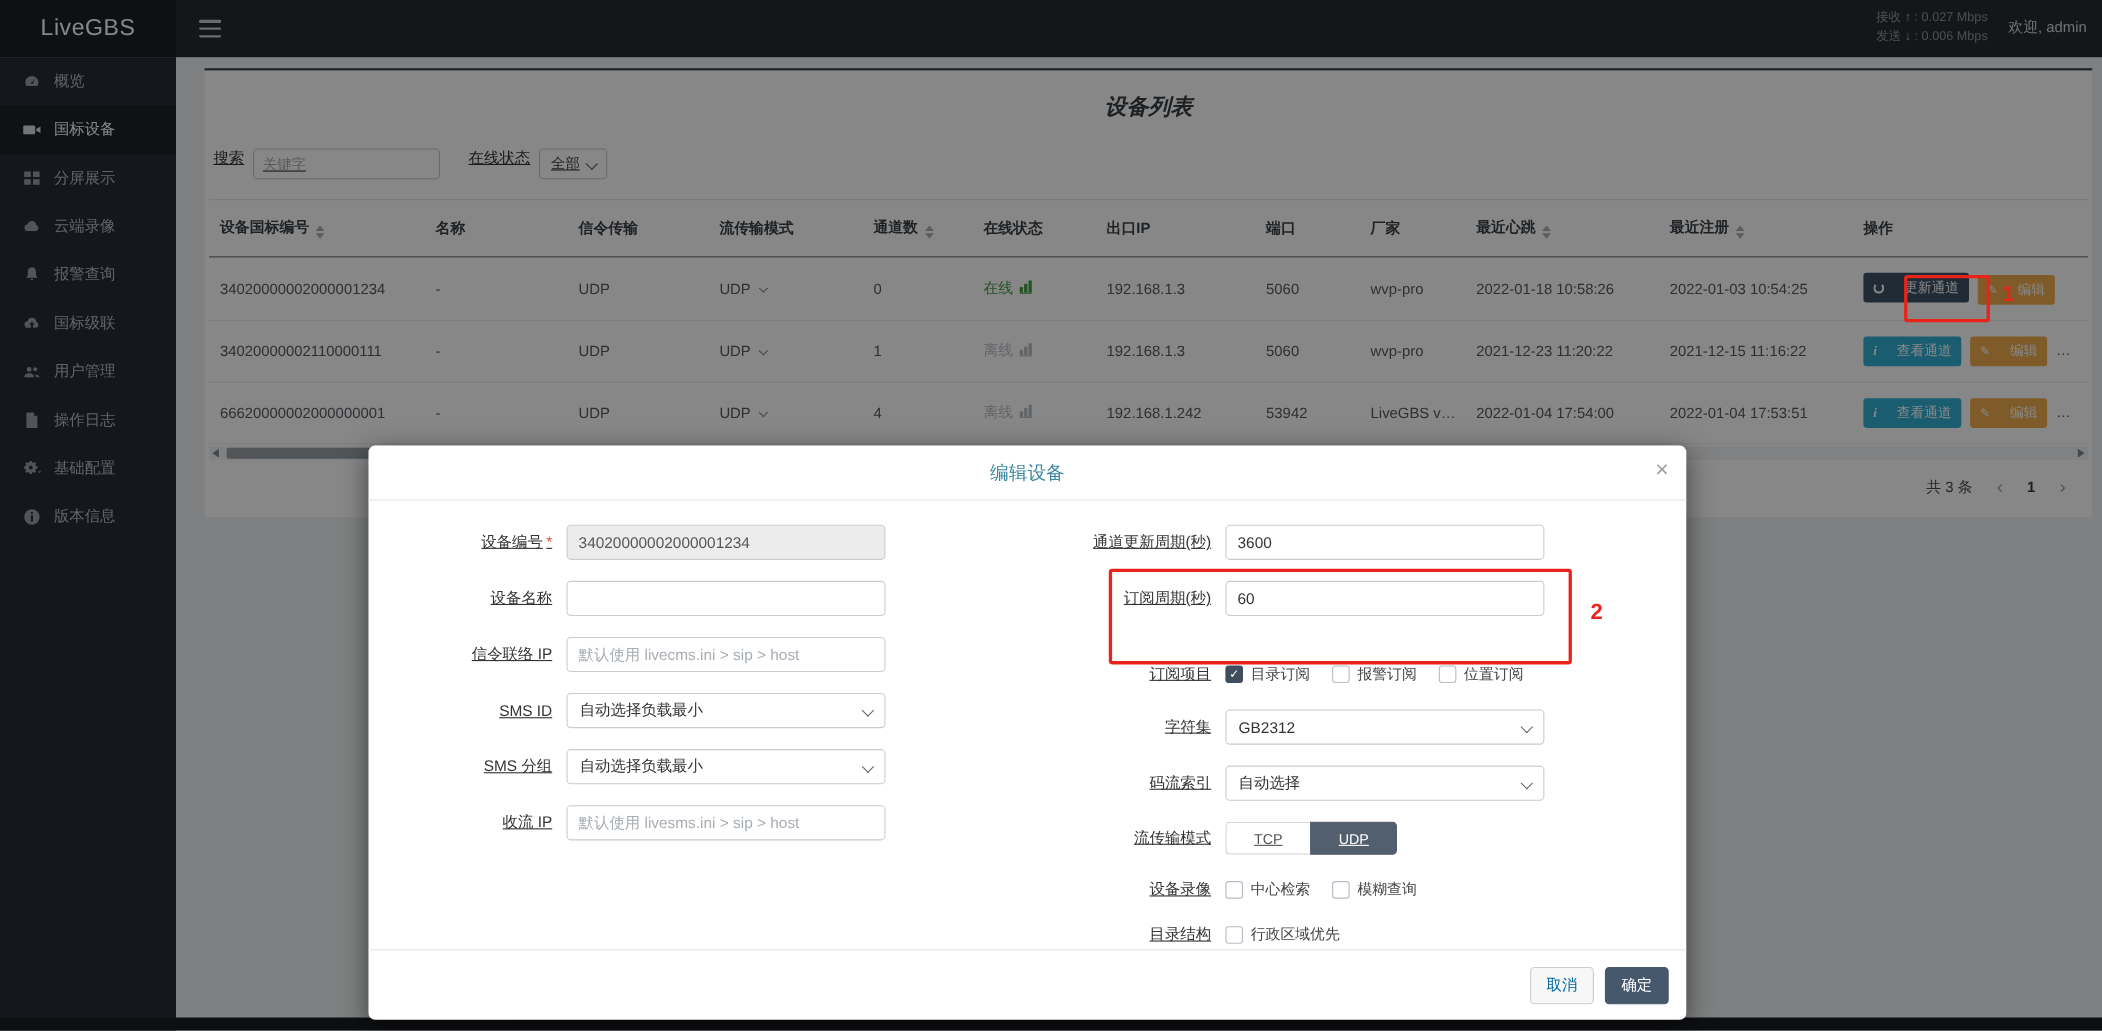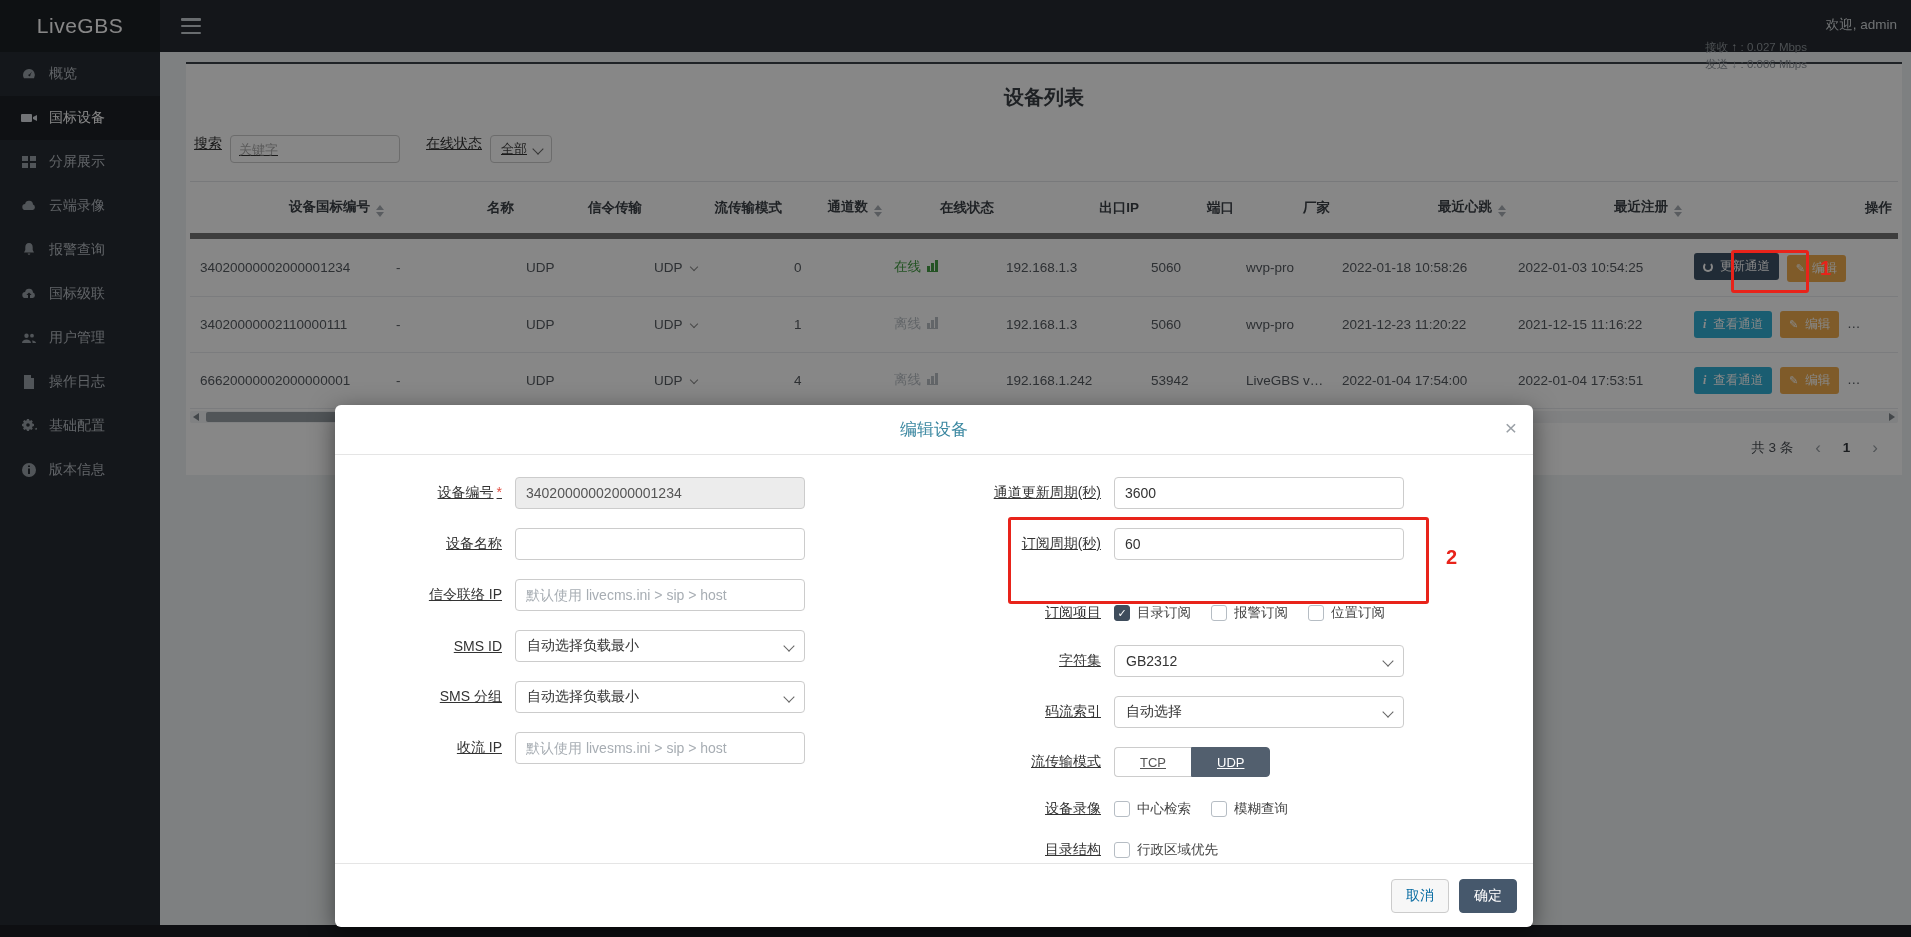--- a/index.html
+++ b/index.html
@@ -9,62 +9,62 @@
     background:#eef1f4;
     position:relative;
   }
 
   
   .topbar { position:absolute; left:0; top:0; width:100%; height:52px; background:#262b31; display:flex; z-index:10; }
   .brand { width:160px; height:52px; background:#1c2025; color:#fff; font-size:21px; display:flex; align-items:center; justify-content:center; letter-spacing:.5px; }
   .topbar-main { flex:1; display:flex; align-items:center; position:relative; }
   .hamburger { margin-left:21px; width:20px; height:16px; display:flex; flex-direction:column; justify-content:space-between; cursor:pointer; }
   .hamburger i { display:block; height:2.5px; background:#c7ccd1; border-radius:1px; }
-  .net-stats { position:absolute; right:104px; top:8px; text-align:right; font-size:11.5px; color:#8f959b; line-height:17px; white-space:nowrap;margin-top:31px; }
+  .net-stats { position:absolute; right:104px; top:8px; text-align:right; font-size:11.5px; color:#8f959b; line-height:17px; white-space:nowrap; }
   .net-stats .arrow { color:#a9afb5; font-weight:bold; }
   .welcome { position:absolute; right:14px; top:16px; font-size:13.5px; color:#d2d6da; }
 
   
   .sidebar { position:absolute; left:0; top:52px; bottom:0; width:160px; background:#272c33; z-index:10; }
   .side-item { height:44px; display:flex; align-items:center; padding-left:21px; color:#b7bdc4; font-size:14px; cursor:pointer; }
   .side-item svg { width:16px; height:16px; margin-right:12px; fill:#9aa1a8; flex:0 0 auto; }
   .side-item.active { background:#1d2127; color:#fff; }
   .side-item.active svg { fill:#d7dbe0; }
 
   
   .main { position:absolute; left:160px; top:52px; right:0; bottom:0; background:#eef1f4; }
   .card { margin:10px 9px 0 26px; background:#fff; border-top:2px solid #3b4148; padding:0 4px 18px 4px; }
-  .card-title { text-align:center; font-size:20px; color:#3a3f44; padding:20px 0 24px; }
+  .card-title { text-align:center; font-size:20px; color:#3a3f44; padding:20px 0 24px;font-style:italic; }
 
   .filter-row { display:flex; align-items:flex-start; margin:0 0 18px 4px; font-size:14px; color:#333;text-decoration:underline; }
   .filter-row label { margin-right:8px; }
   .search-input { width:170px; height:28px; border:1px solid #ccc; border-radius:4px; padding:0 8px; font-size:13px; color:#333; }
   .search-input::placeholder { color:#aaa; }
   .gap { width:26px; }
   .select { position:relative; height:28px; border:1px solid #ccc; border-radius:4px; background:#fff; display:inline-flex; align-items:center; padding:0 24px 0 10px; font-size:13px; color:#444; cursor:pointer; }
   .select .chev { position:absolute; right:9px; top:9px; }
   .chev { width:8px; height:8px; border-right:1.6px solid #666; border-bottom:1.6px solid #666; transform:rotate(45deg); display:inline-block; }
 
   table { width:100%; border-collapse:collapse; table-layout:fixed; font-size:13.5px; }
-  thead th { text-align:right; font-weight:bold; color:#3c4147; padding:16px 6px; border-top:1px solid #e2e5e8; border-bottom:6px solid #737373; white-space:nowrap; }
+  thead th { text-align:left; font-weight:bold; color:#3c4147; padding:16px 6px; border-top:1px solid #e2e5e8; border-bottom:1px solid #737373; white-space:nowrap; }
   tbody td { color:#565b61; padding:14px 6px; border-bottom:1px solid #e8ebee; white-space:nowrap; overflow:hidden; text-overflow:ellipsis; }
   th:first-child, td:first-child { padding-left:10px; }
   .sort { display:inline-flex; flex-direction:column; gap:2px; margin-left:6px; vertical-align:1px; }
   .sort i { width:0; height:0; border-left:4px solid transparent; border-right:4px solid transparent; }
   .sort .up { border-bottom:5px solid #a9afb5; }
   .sort .dn { border-top:5px solid #a9afb5; }
   .stream-cell .chev { width:6px; height:6px; margin-left:8px; border-color:#888; vertical-align:2px; }
   .status { font-size:13.5px; }
   .status.online { color:#449d44; }
   .status.offline { color:#b9bfc5; }
   .bars { display:inline-flex; align-items:flex-end; gap:1.5px; height:12px; margin-left:6px; border-bottom:1.5px solid currentColor; }
   .bars i { width:2.5px; background:currentColor; }
   .bars i:nth-child(1){height:5px;} .bars i:nth-child(2){height:8px;} .bars i:nth-child(3){height:11px;}
 
-  .btn { display:inline-flex; align-items:center; gap:7px; border:none; border-radius:3px; color:#fff; font-size:12.5px; padding:5px 9px; margin-right:4px; cursor:pointer; font-family:inherit; }
+  .btn { display:inline-flex; align-items:center; gap:18px; border:none; border-radius:3px; color:#fff; font-size:12.5px; padding:5px 9px; margin-right:4px; cursor:pointer; font-family:inherit; }
   .btn-update { background:#3e5266; }
   .btn-view { background:#31b0d5; }
   .btn-edit { background:#f0ad4e; }
   .btn-del { background:#d9534f; }
   .ico-refresh { width:10px; height:10px; border:2px solid #fff; border-top-color:transparent; border-radius:50%; display:inline-block; }
   .ico-info { font-family:"Liberation Serif", serif; font-weight:bold; font-style:italic; font-size:12px; }
   .ico-edit, .ico-x { font-size:11px; }
 
   .hscroll { height:12px; background:#f1f3f5; margin-top:2px; position:relative; border-radius:2px; }
   .hscroll .larrow, .hscroll .rarrow { position:absolute; top:2px; width:0; height:0; border-top:4px solid transparent; border-bottom:4px solid transparent; }

